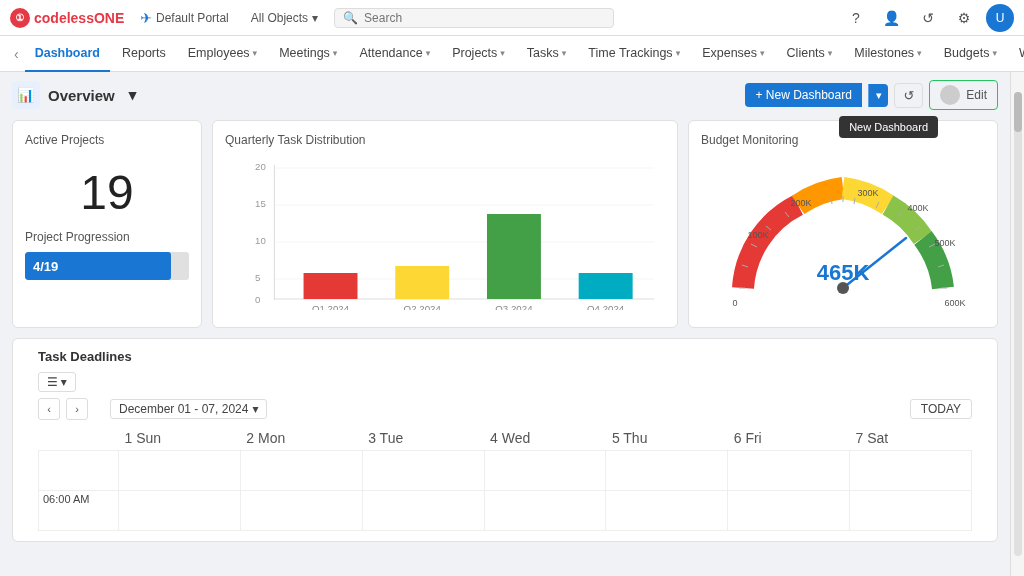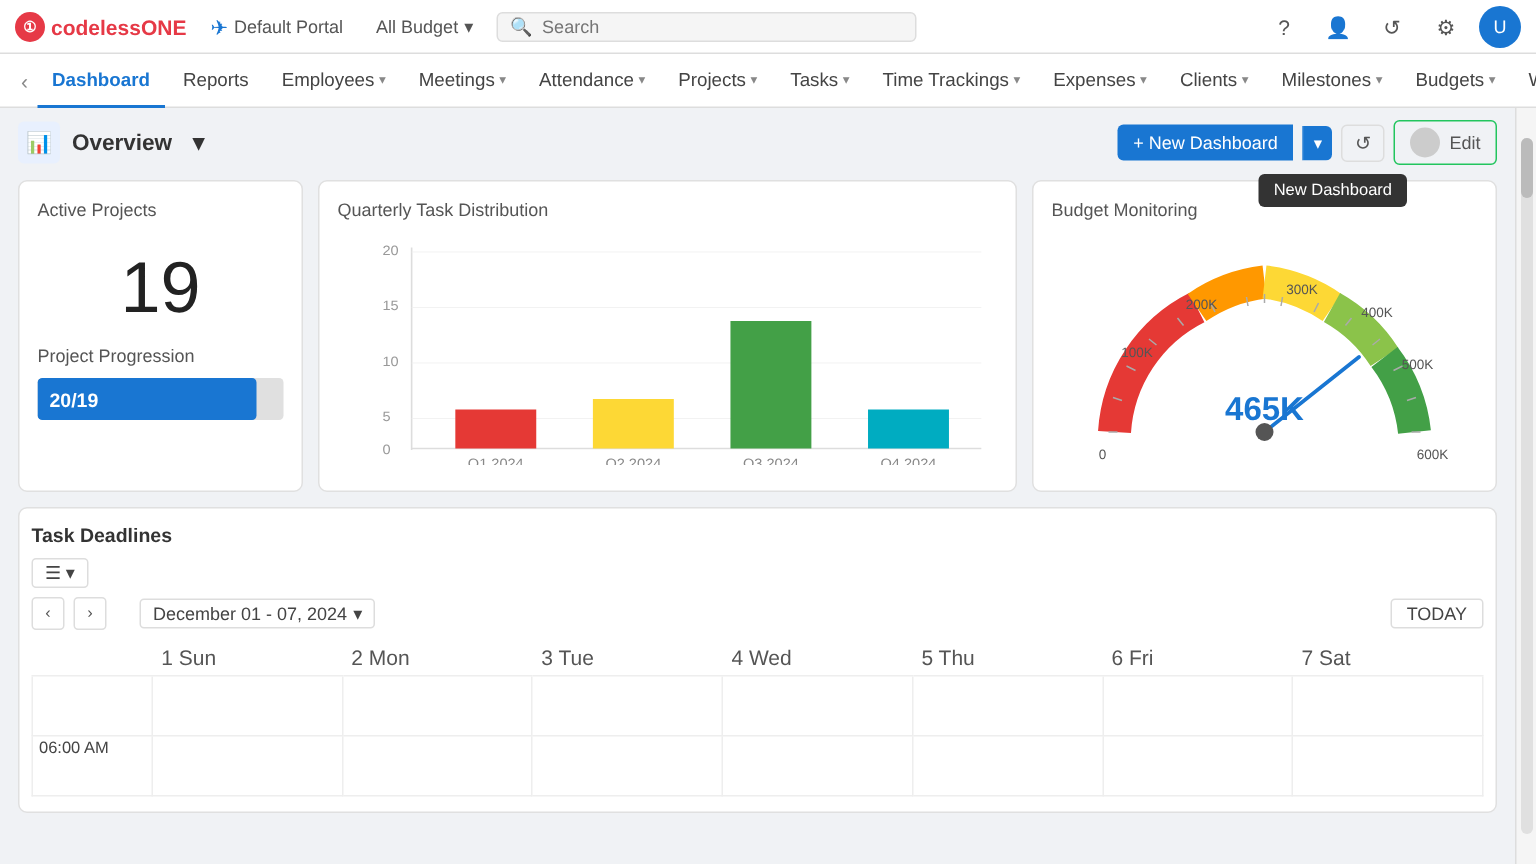--- a/index.html
+++ b/index.html
@@ -60,21 +60,21 @@
     .progress-bar-fill { background: #1976d2; height: 100%; display: flex; align-items: center; padding-left: 8px; color: #fff; font-size: 13px; font-weight: 600; border-radius: 3px; }
 
     .task-dist-card { flex: 1; }
     .chart-area { position: relative; padding: 5px 0 0 30px; height: 160px; }
     .chart-svg { width: 100%; height: 150px; }
 
     .budget-card { width: 310px; flex-shrink: 0; }
     .gauge-container { display: flex; align-items: center; justify-content: center; position: relative; height: 160px; }
 
     
-    .task-deadlines-card { background: #fff; border: 1px solid #e0e0e0; border-radius: 6px; padding: 10px 8px; }
+    .task-deadlines-card { background: #fff; border: 1px solid #e0e0e0; border-radius: 6px; padding: 10px 25px; }
     .task-deadlines-header { display: flex; align-items: center; justify-content: space-between; margin-bottom: 8px; }
     .calendar-toolbar { display: flex; align-items: center; gap: 6px; }
     .cal-nav-btn { background: none; border: 1px solid #ddd; border-radius: 3px; cursor: pointer; width: 22px; height: 22px; display: flex; align-items: center; justify-content: center; font-size: 11px; color: #555; }
     .date-range-btn { display: flex; align-items: center; gap: 4px; background: none; border: 1px solid #ddd; border-radius: 3px; padding: 2px 8px; cursor: pointer; font-size: 12px; color: #444; margin-left: 16px; }
     .today-btn { background: none; border: 1px solid #ddd; border-radius: 3px; padding: 2px 10px; cursor: pointer; font-size: 12px; color: #444; }
     .view-btn { display: flex; align-items: center; gap: 3px; background: none; border: 1px solid #ddd; border-radius: 3px; padding: 2px 8px; cursor: pointer; font-size: 12px; color: #444; }
 
     
     .calendar-grid { width: 100%; border-collapse: collapse; }
     .calendar-grid th { font-size: 14px; color: #555; padding: 4px 6px; text-align: left; border-bottom: 1px solid #eee; font-weight: 500; }
@@ -99,21 +99,21 @@
       <span>codeless</span><span style="color:#e63946">ONE</span>
     </span>
   </div>
 
   <button class="portal-btn">
     <span class="portal-icon">✈</span>
     <span>Default Portal</span>
   </button>
 
   <button class="portal-btn">
-    <span>All Budget</span>
+    <span>All Objects</span>
     <span>▾</span>
   </button>
 
   <div class="search-bar">
     <span class="search-icon">🔍</span>
     <input type="text" placeholder="Search" style="">
   </div>
 
   <div class="top-bar-right">
     <button class="icon-btn">?</button>
@@ -167,21 +167,21 @@
     </div>
 
     <div class="dashboard-row">
 
       <div class="card active-projects-card">
         <div class="card-title">Active Projects</div>
         <div class="active-projects-number">19</div>
         <div class="project-progression-label">Project Progression</div>
         <div class="progress-bar-container">
           <div class="progress-bar-fill" style="width: 89%;">
-            <span>20/19</span>
+            <span>4/19</span>
           </div>
         </div>
       </div>
 
       <div class="card task-dist-card">
         <div class="card-title">Quarterly Task Distribution</div>
         <div class="chart-area">
           <svg class="chart-svg" viewBox="0 0 380 150" preserveAspectRatio="none">
 
             <text x="0" y="10" font-size="9" fill="#999">20</text>

